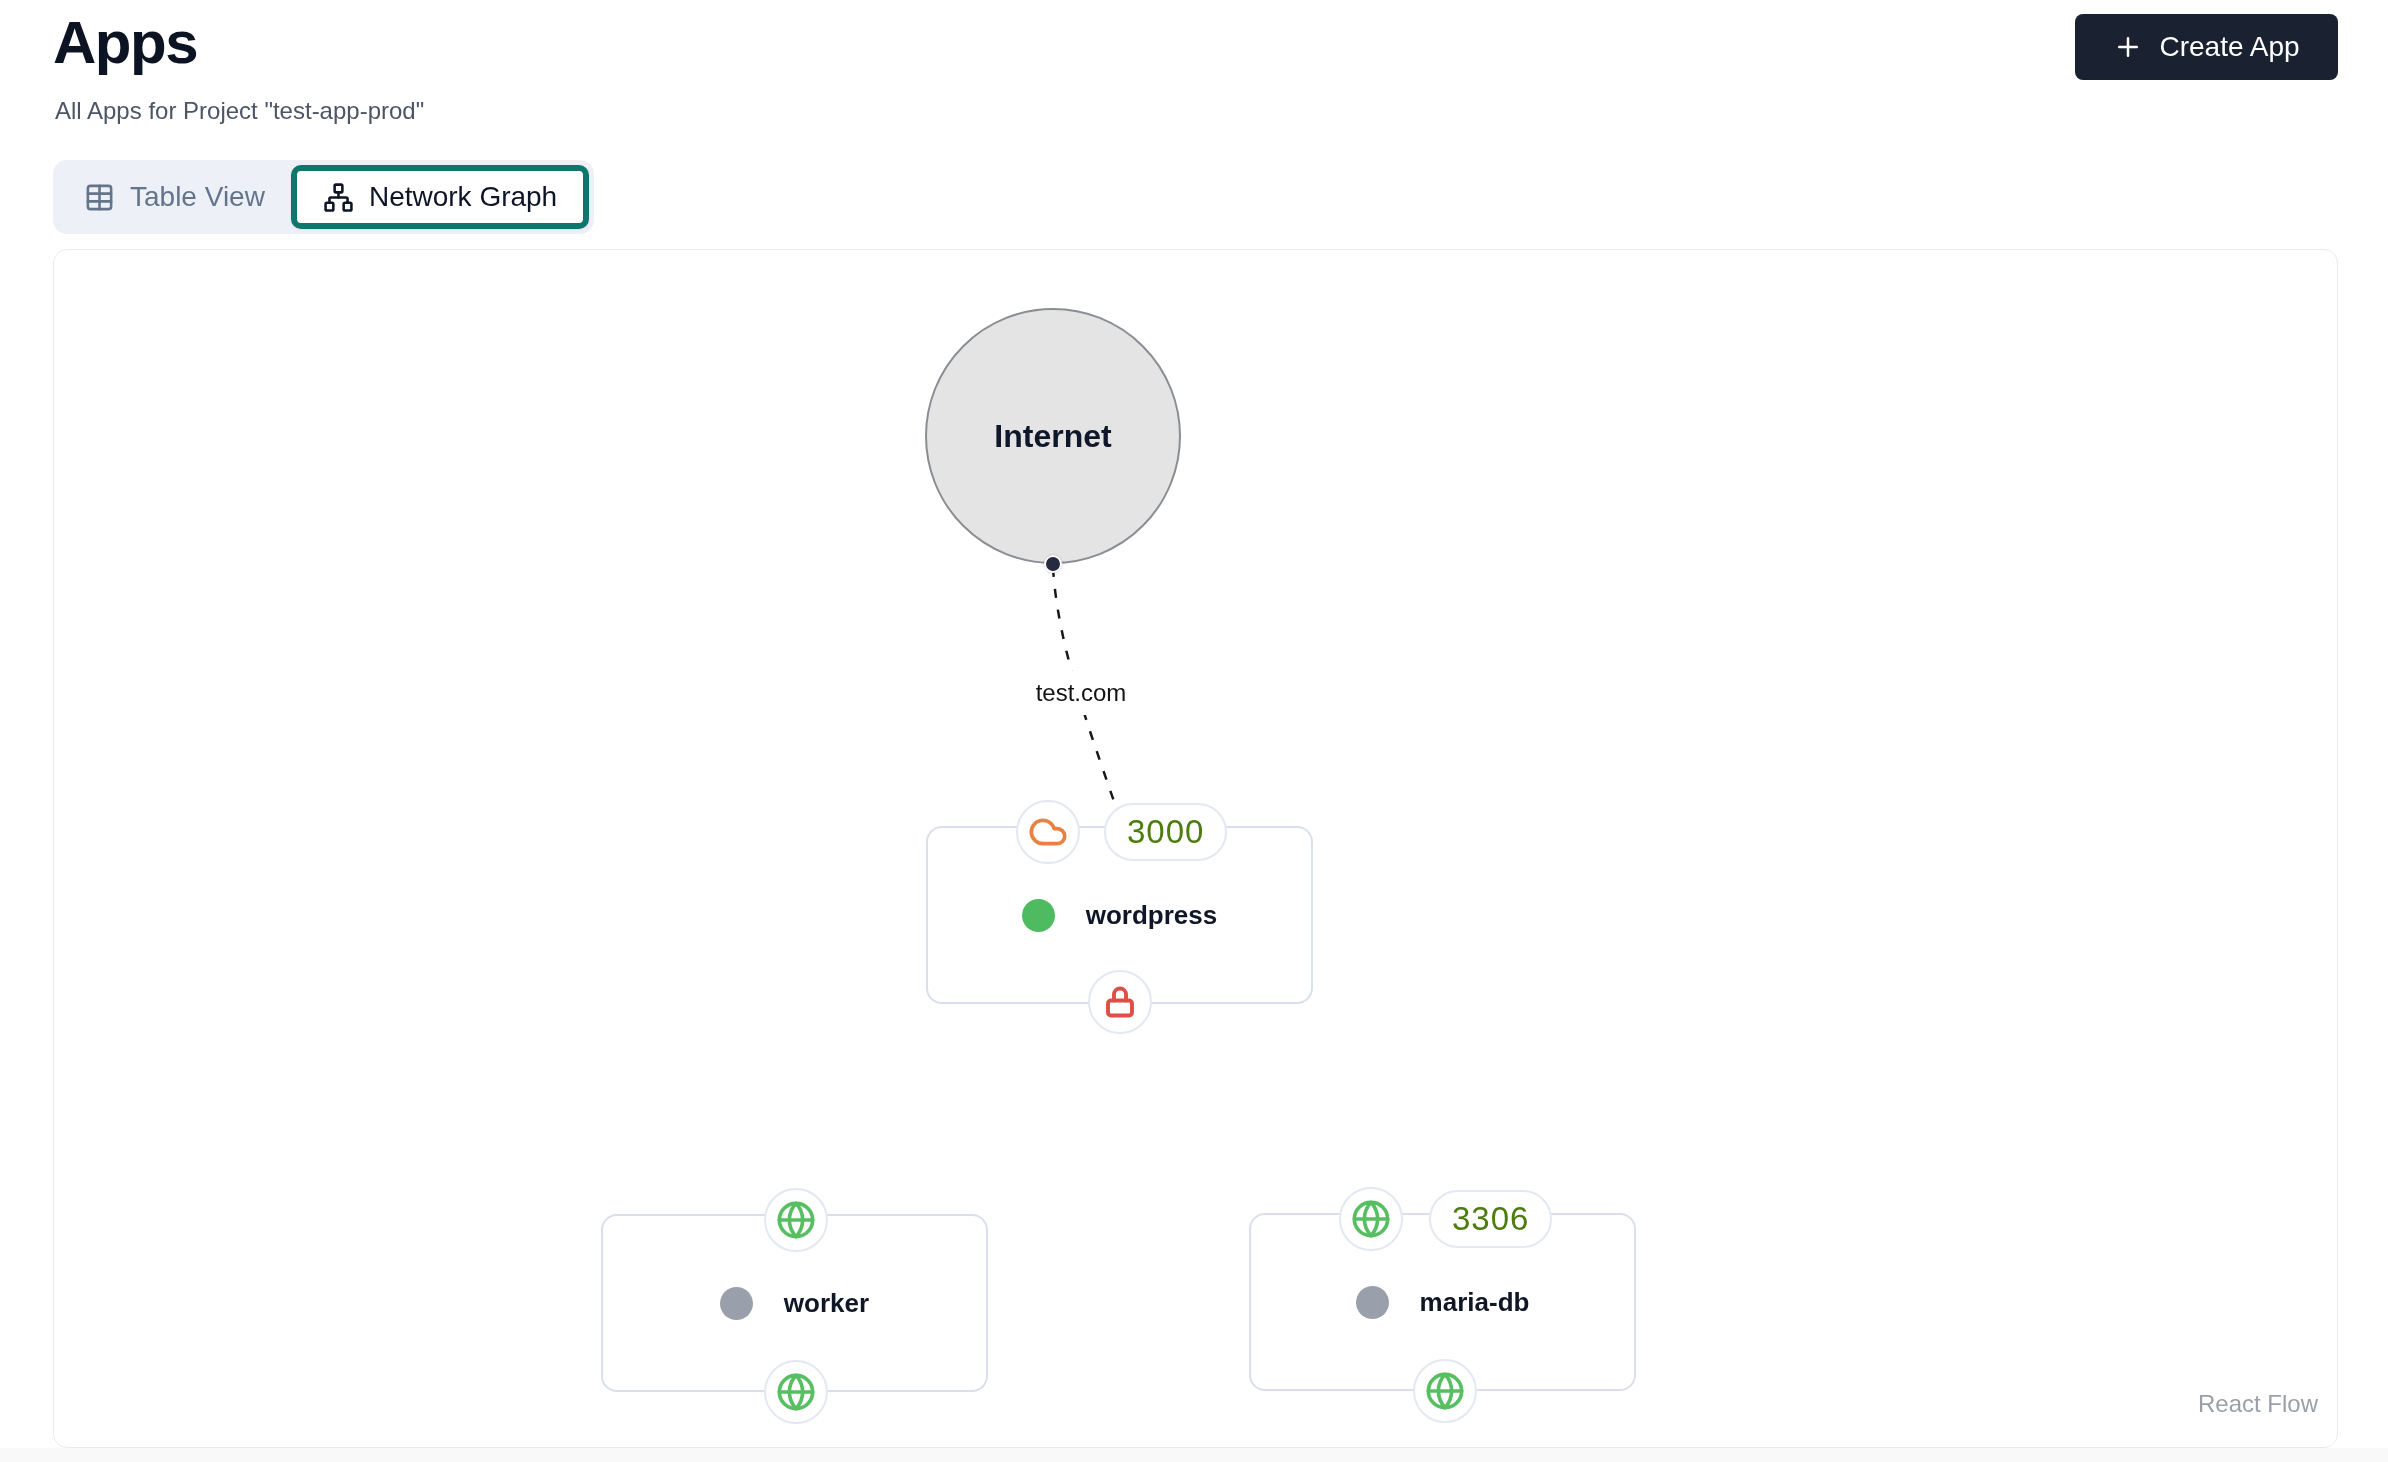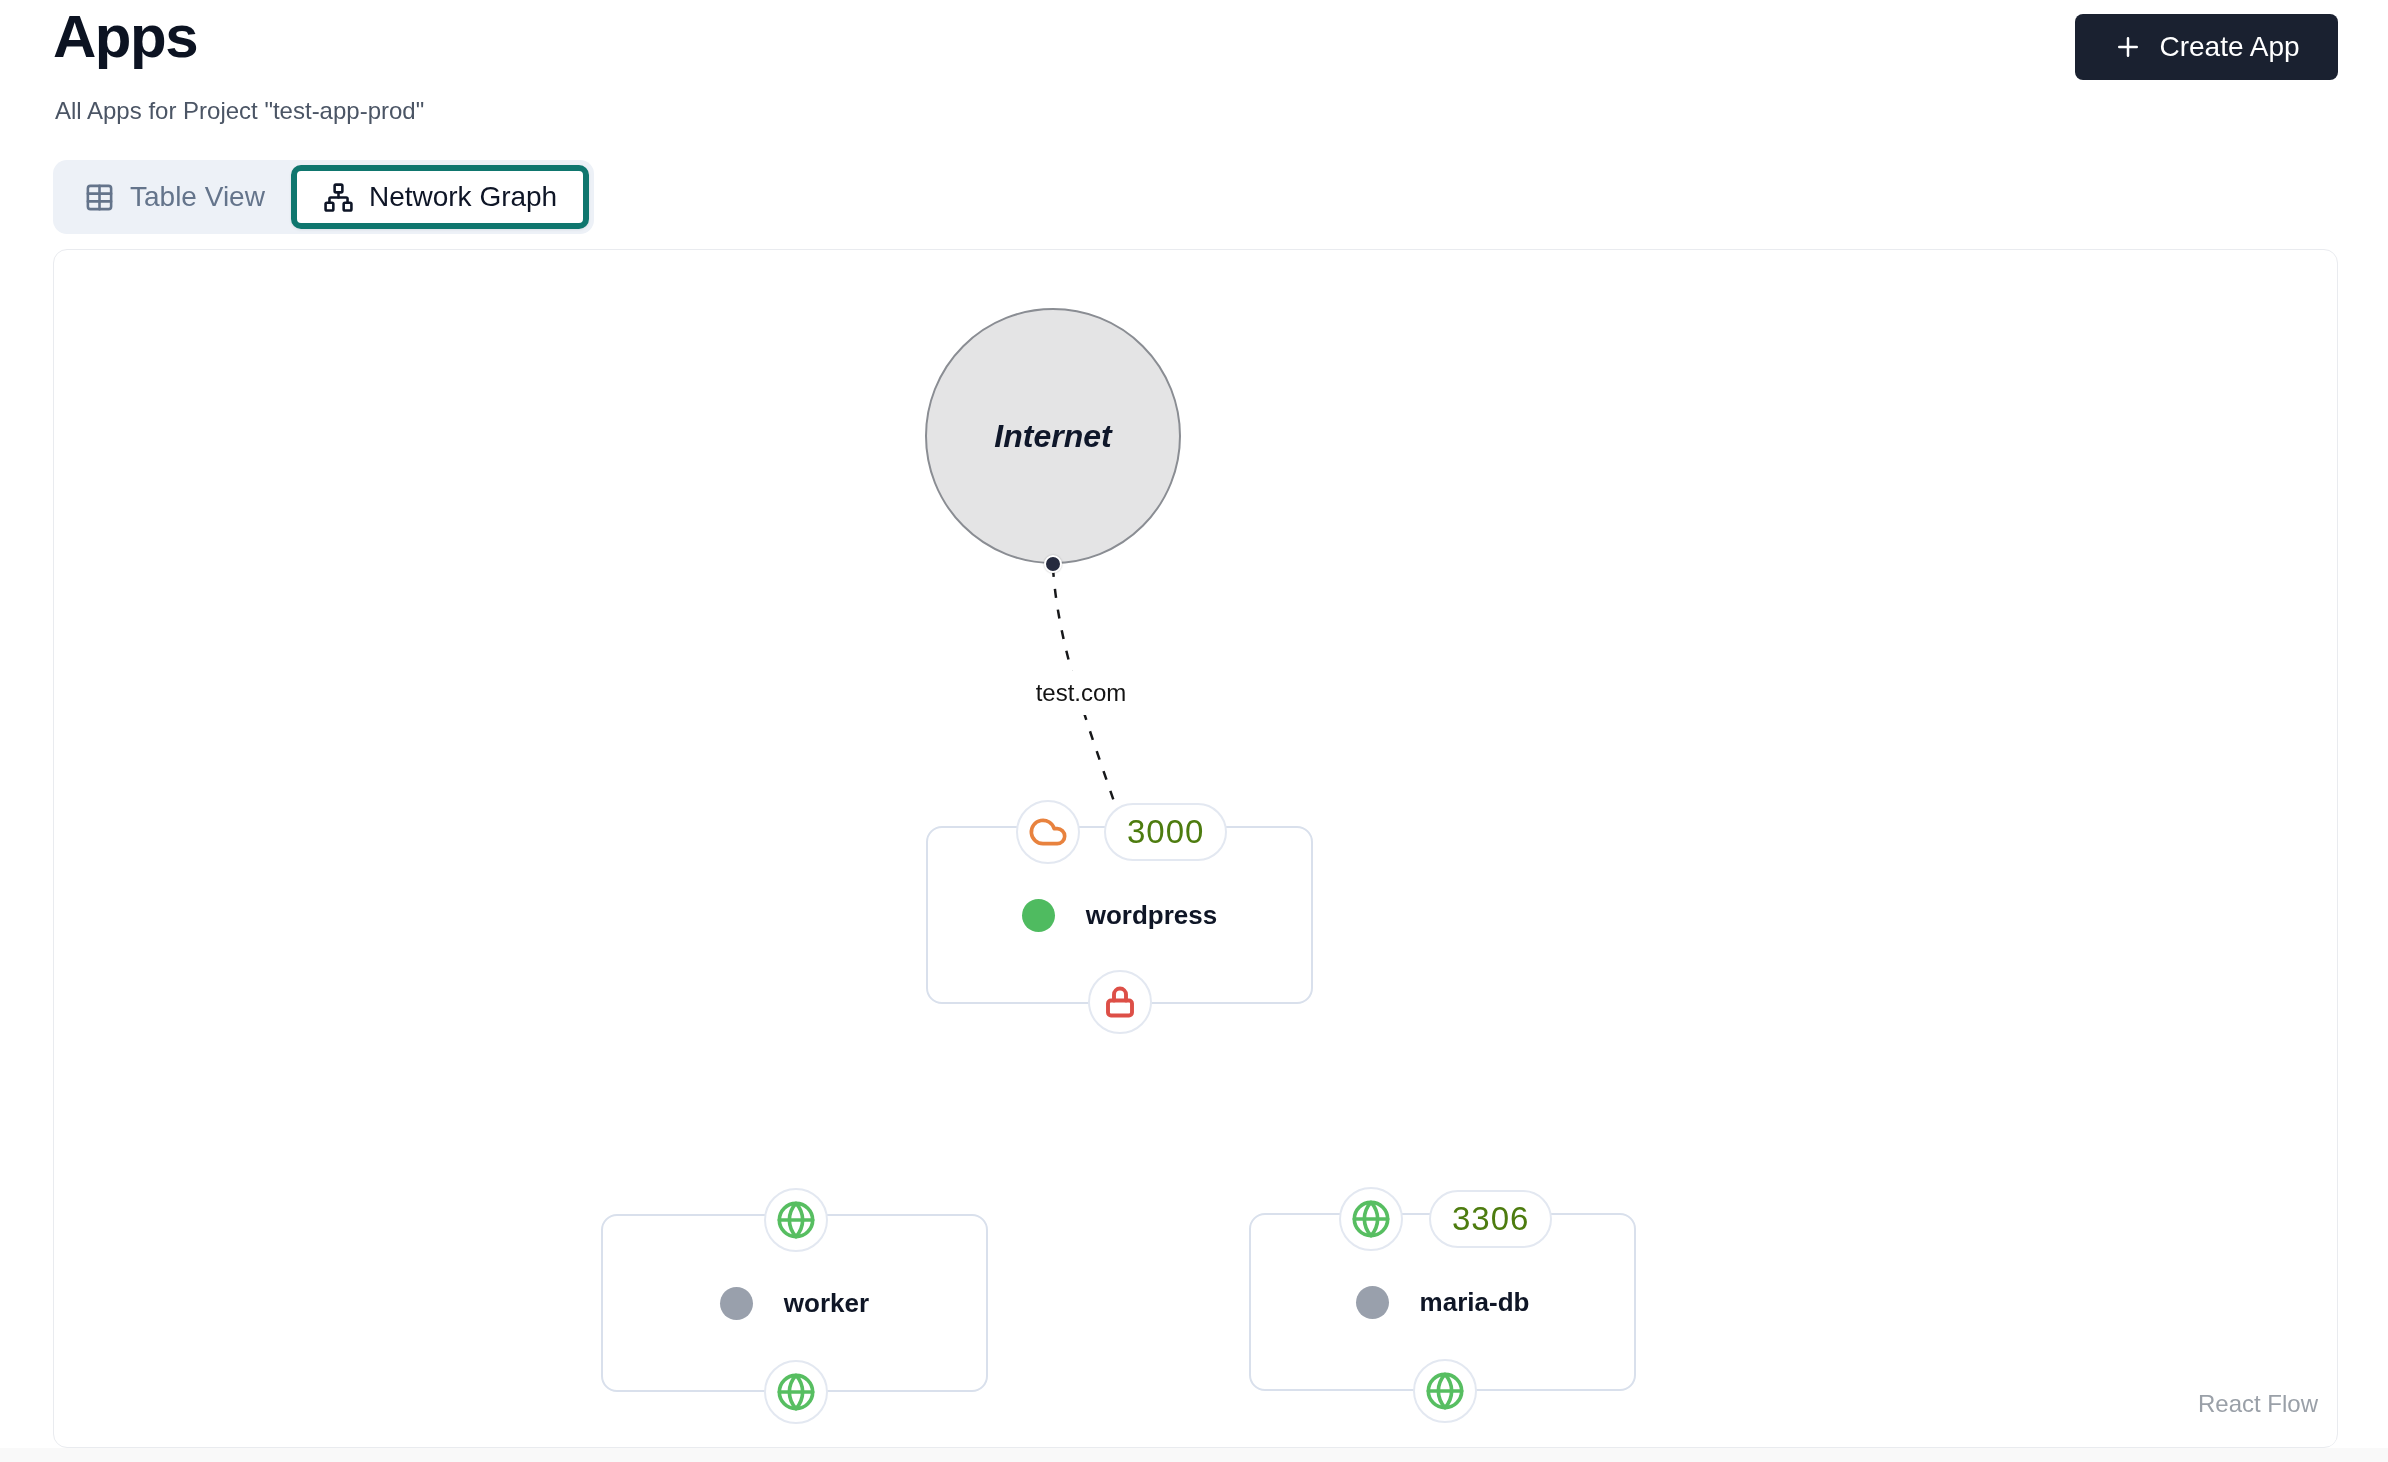--- a/index.html
+++ b/index.html
@@ -1,20 +1,20 @@
 <!DOCTYPE html>
 <html><head>
 <meta charset="utf-8">
 <style>
   * { margin:0; padding:0; box-sizing:border-box; }
   html,body { width:2388px; height:1462px; background:#ffffff;
     font-family:"Liberation Sans","DejaVu Sans",sans-serif; position:relative; overflow:hidden; }
 
   
-  .page-title { position:absolute; left:53px; top:2px; font-size:60px; font-weight:800;
+  .page-title { position:absolute; left:53px; top:8px; font-size:60px; font-weight:800;
     letter-spacing:-1.5px; color:#0c1322; }
   .page-subtitle { position:absolute; left:55px; top:97px; font-size:24px; color:#4b5565; }
   .create-btn { position:absolute; left:2075px; top:14px; width:263px; height:66px;
     background:#1a2130; color:#ffffff; border:none; border-radius:8px; font-size:28px;
     font-family:inherit; display:flex; align-items:center; justify-content:center; gap:16px;
     cursor:pointer; }
   .create-btn svg { width:30px; height:30px; }
 
   
   .tabs { position:absolute; left:53px; top:160px; display:inline-flex; align-items:center;
@@ -28,21 +28,21 @@
 
   
   .canvas { position:absolute; left:53px; top:249px; width:2285px; height:1199px;
     background:#ffffff; border:1.5px solid #e9ebef; border-radius:14px; overflow:hidden; }
   .edges-layer { position:absolute; left:0; top:0; width:2285px; height:1199px;
     pointer-events:none; }
 
   .internet-node { position:absolute; left:871px; top:58px; width:256px; height:256px;
     border-radius:50%; background:#e4e4e5; border:2px solid #8a8d93; display:flex;
     align-items:center; justify-content:center; cursor:grab; }
-  .internet-node .label { font-size:32px; font-weight:700; color:#0f172a;font-style:italic; }
+  .internet-node .label { font-size:32px; font-weight:700; color:#0f172a; }
   .handle-dot { position:absolute; left:990px; top:305px; width:18px; height:18px;
     border-radius:50%; background:#262b3f; border:2.5px solid #ffffff;
     box-shadow:0 0 2px rgba(0,0,0,.25); }
 
   .edge-label { position:absolute; left:1027px; top:443px; transform:translate(-50%,-50%);
     background:#ffffff; padding:8px 12px; font-size:24px; color:#131313; }
 
   .app-card { position:absolute; width:387px; height:178px; background:#ffffff;
     border:2px solid #d9e0ec; border-radius:16px; cursor:grab; }
   .card-content { width:100%; height:100%; display:flex; align-items:center;

